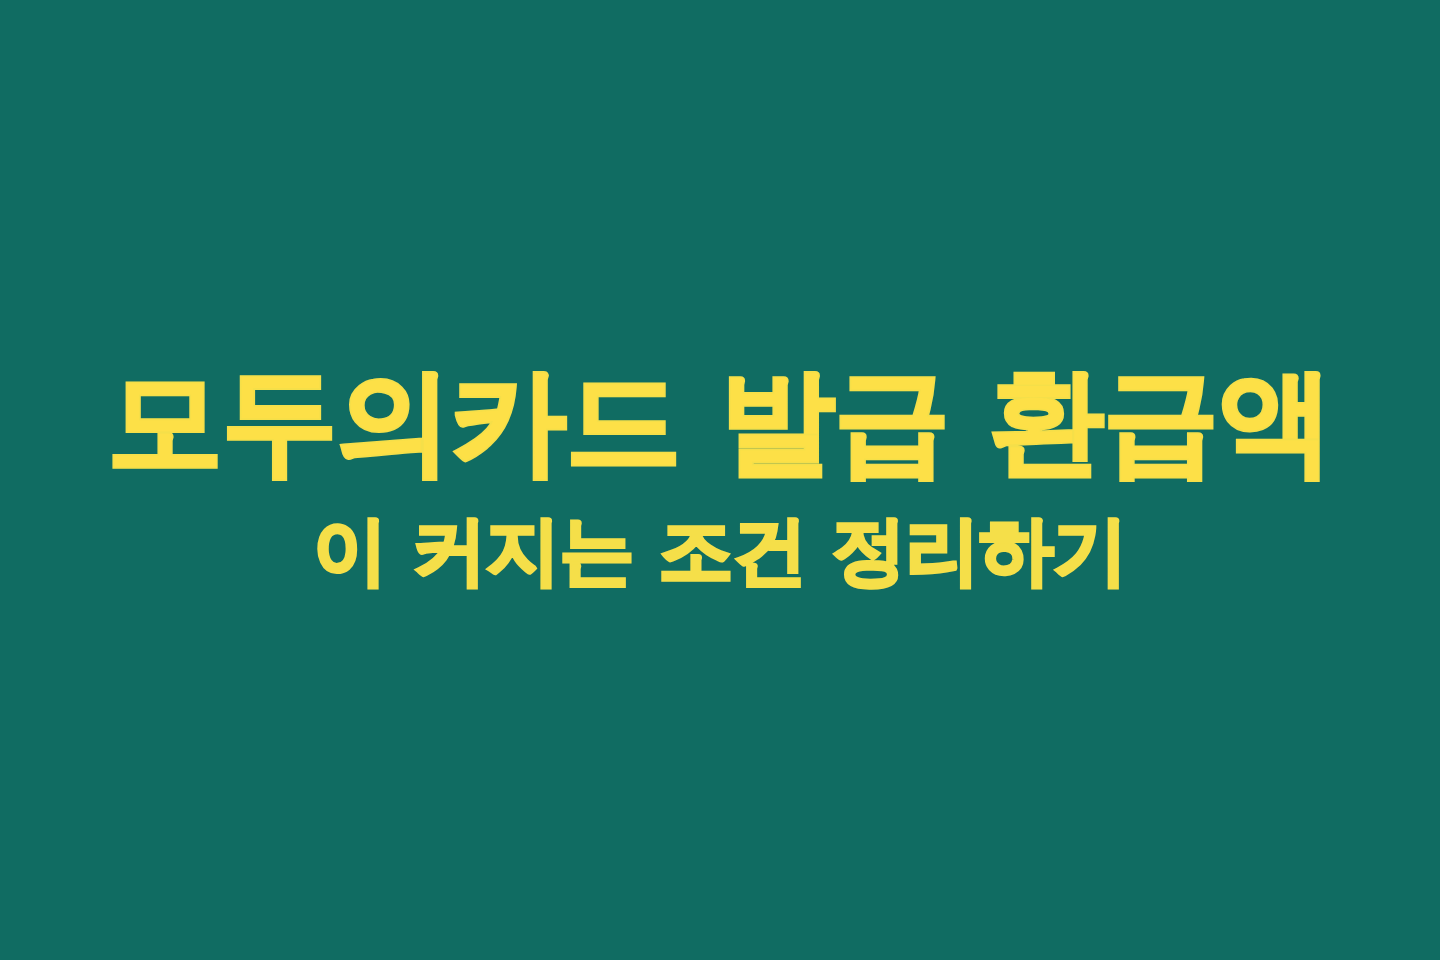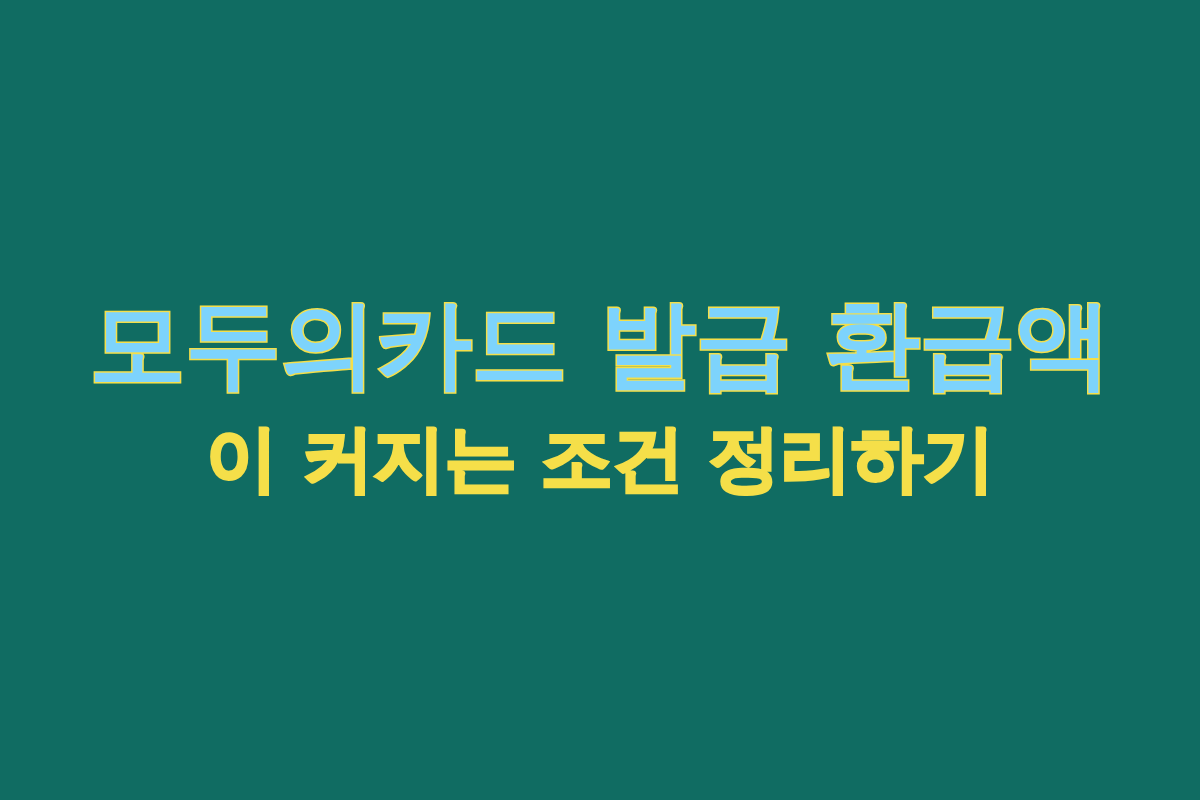--- a/index.html
+++ b/index.html
@@ -52,19 +52,19 @@
     margin-bottom: 2px;
   }
 </style>
 </head>
 <body>
 
 <div id="thumbnail-canvas" style="background: rgb(16, 108, 98);">
 
   <div id="headline-block" style="text-align: center;">
 
-    <span class="headline-line" id="headline-line-1" style="color: #7dd3fc; -webkit-text-stroke: 3px rgb(245, 223, 73);">모두의카드 발급 환급액</span>
+    <span class="headline-line" id="headline-line-1" style="color: #fde047; -webkit-text-stroke: 3px rgb(245, 223, 73);">모두의카드 발급 환급액</span>
 
-    <span class="headline-line" id="headline-line-2" style="color: rgb(245, 223, 73); -webkit-text-stroke: 3px rgb(245, 223, 73); font-size: 72px;">이 커지는 조건 정리하기</span>
+    <span class="headline-line" id="headline-line-2" style="color: rgb(245, 223, 73); -webkit-text-stroke: 3px rgb(245, 223, 73); font-size: 62px;">이 커지는 조건 정리하기</span>
 
   </div>
 
 </div>
 
 </body></html>

